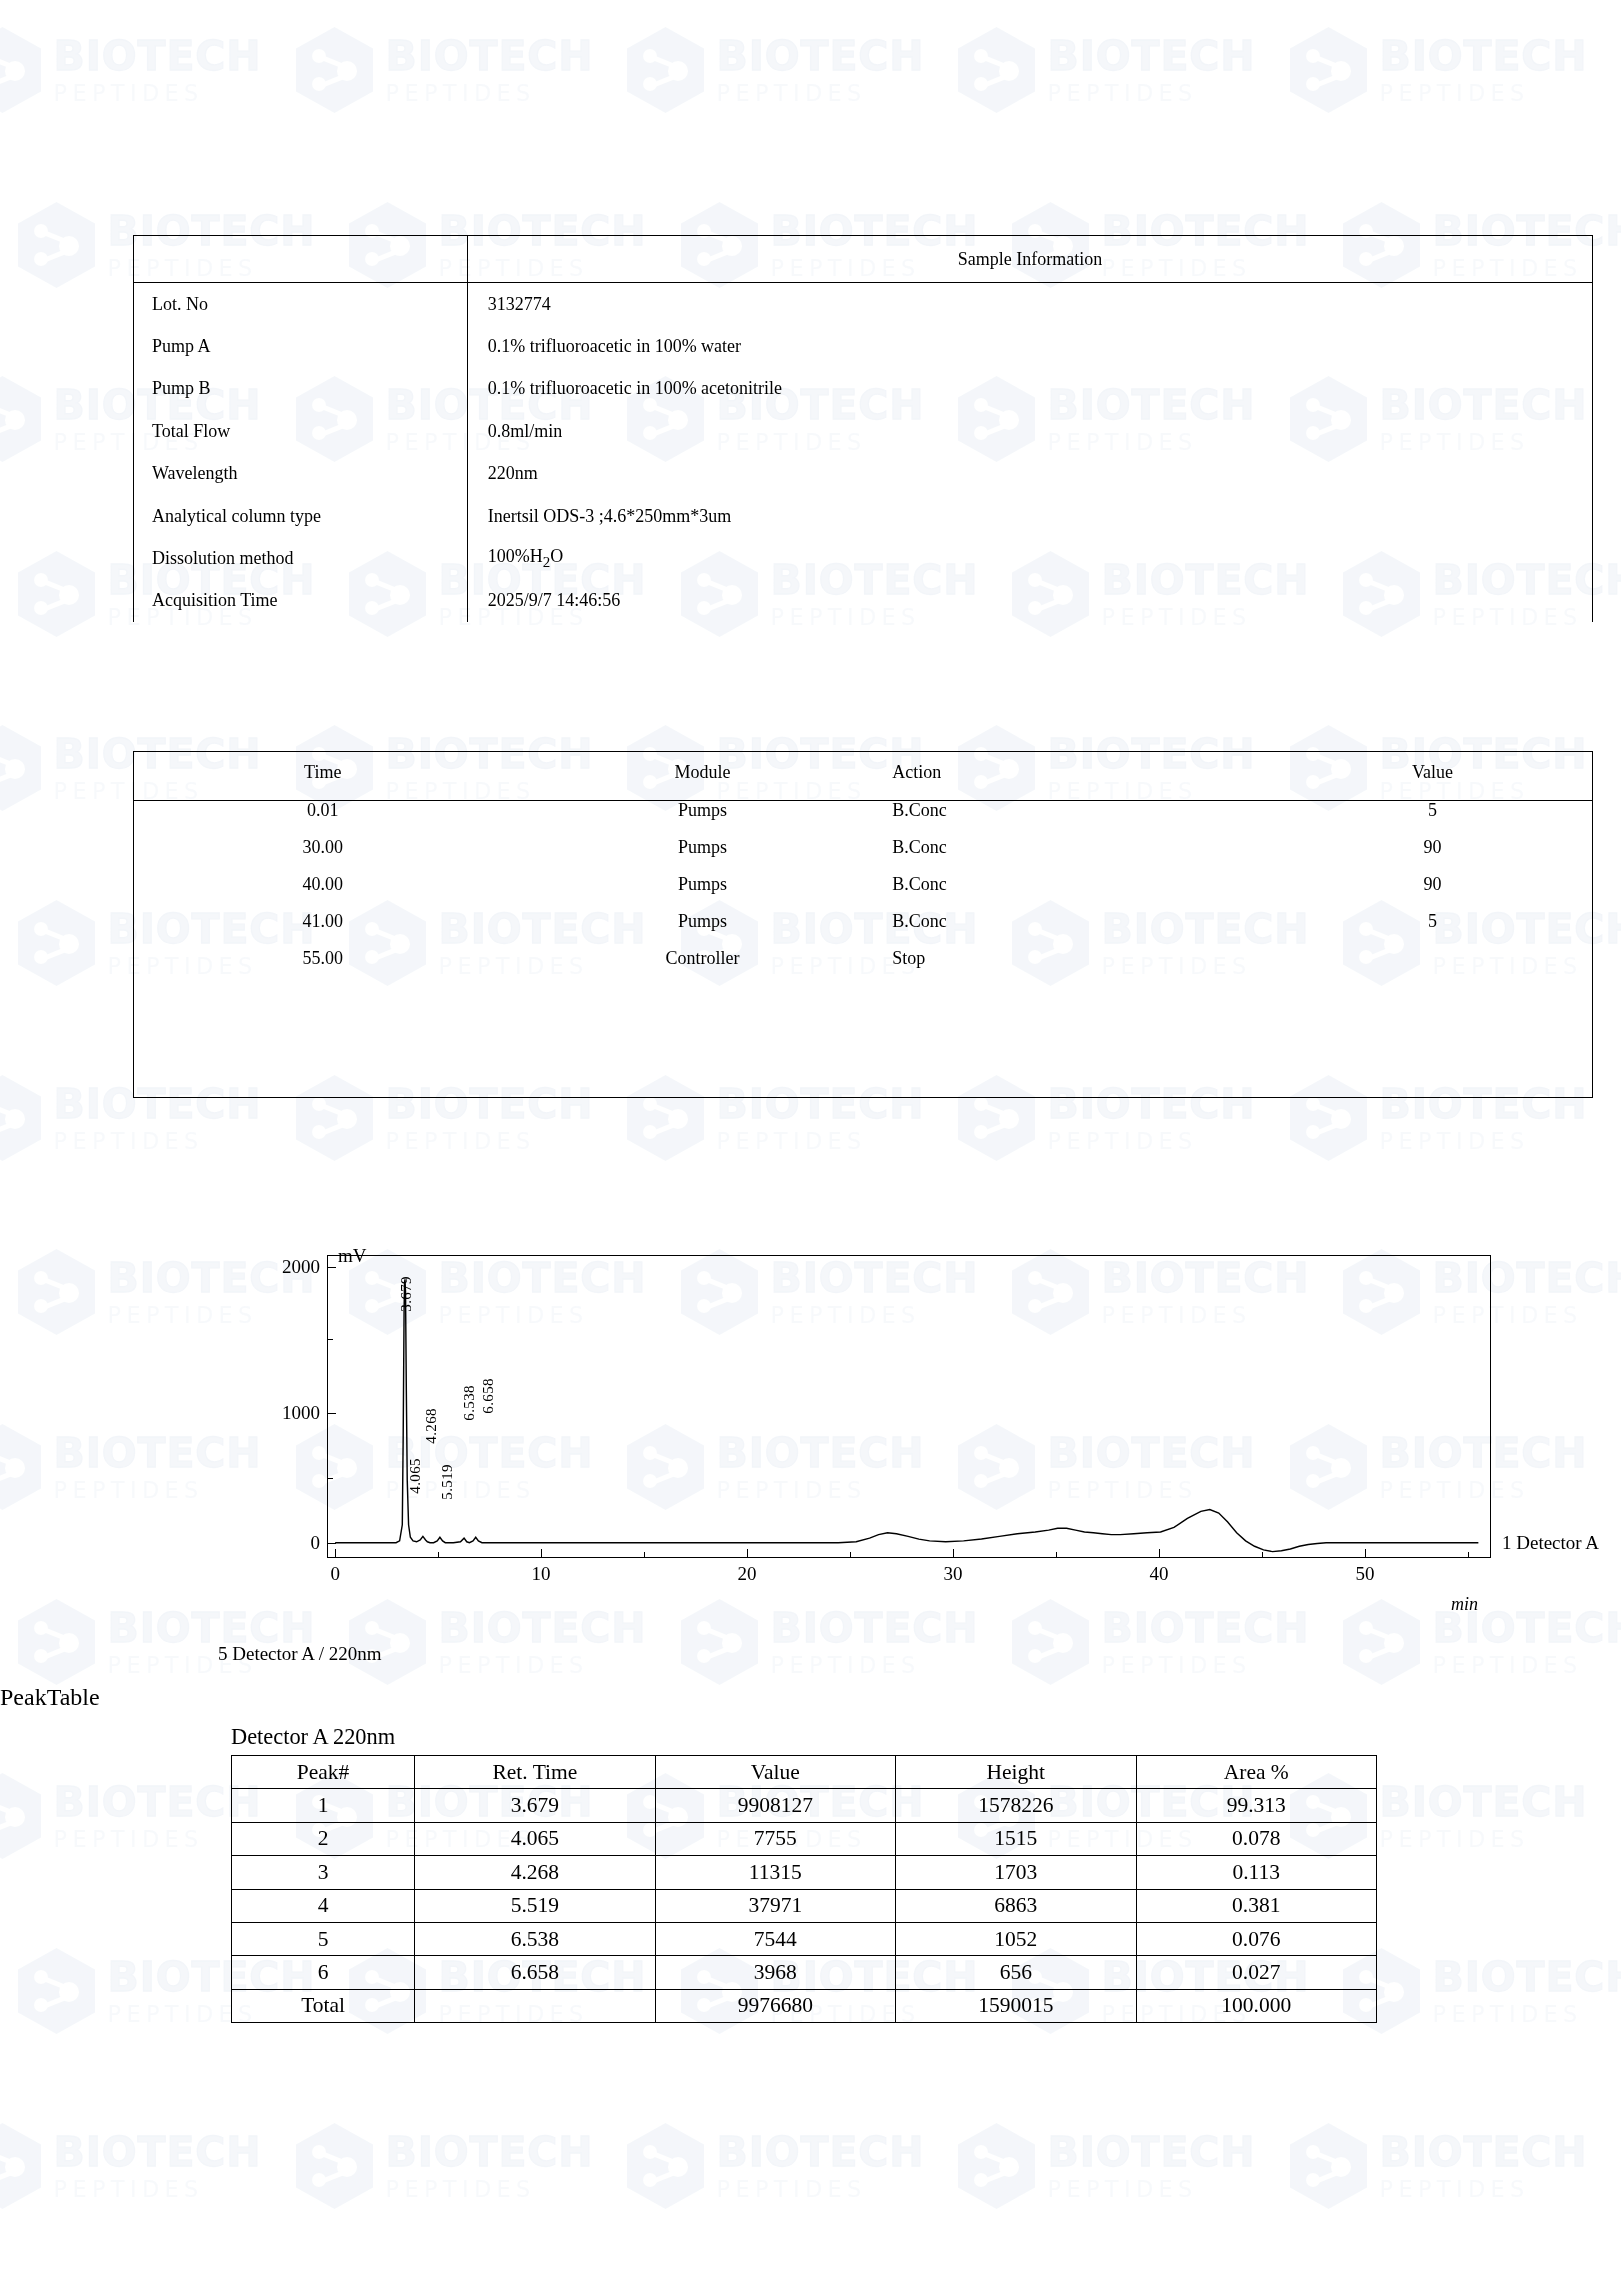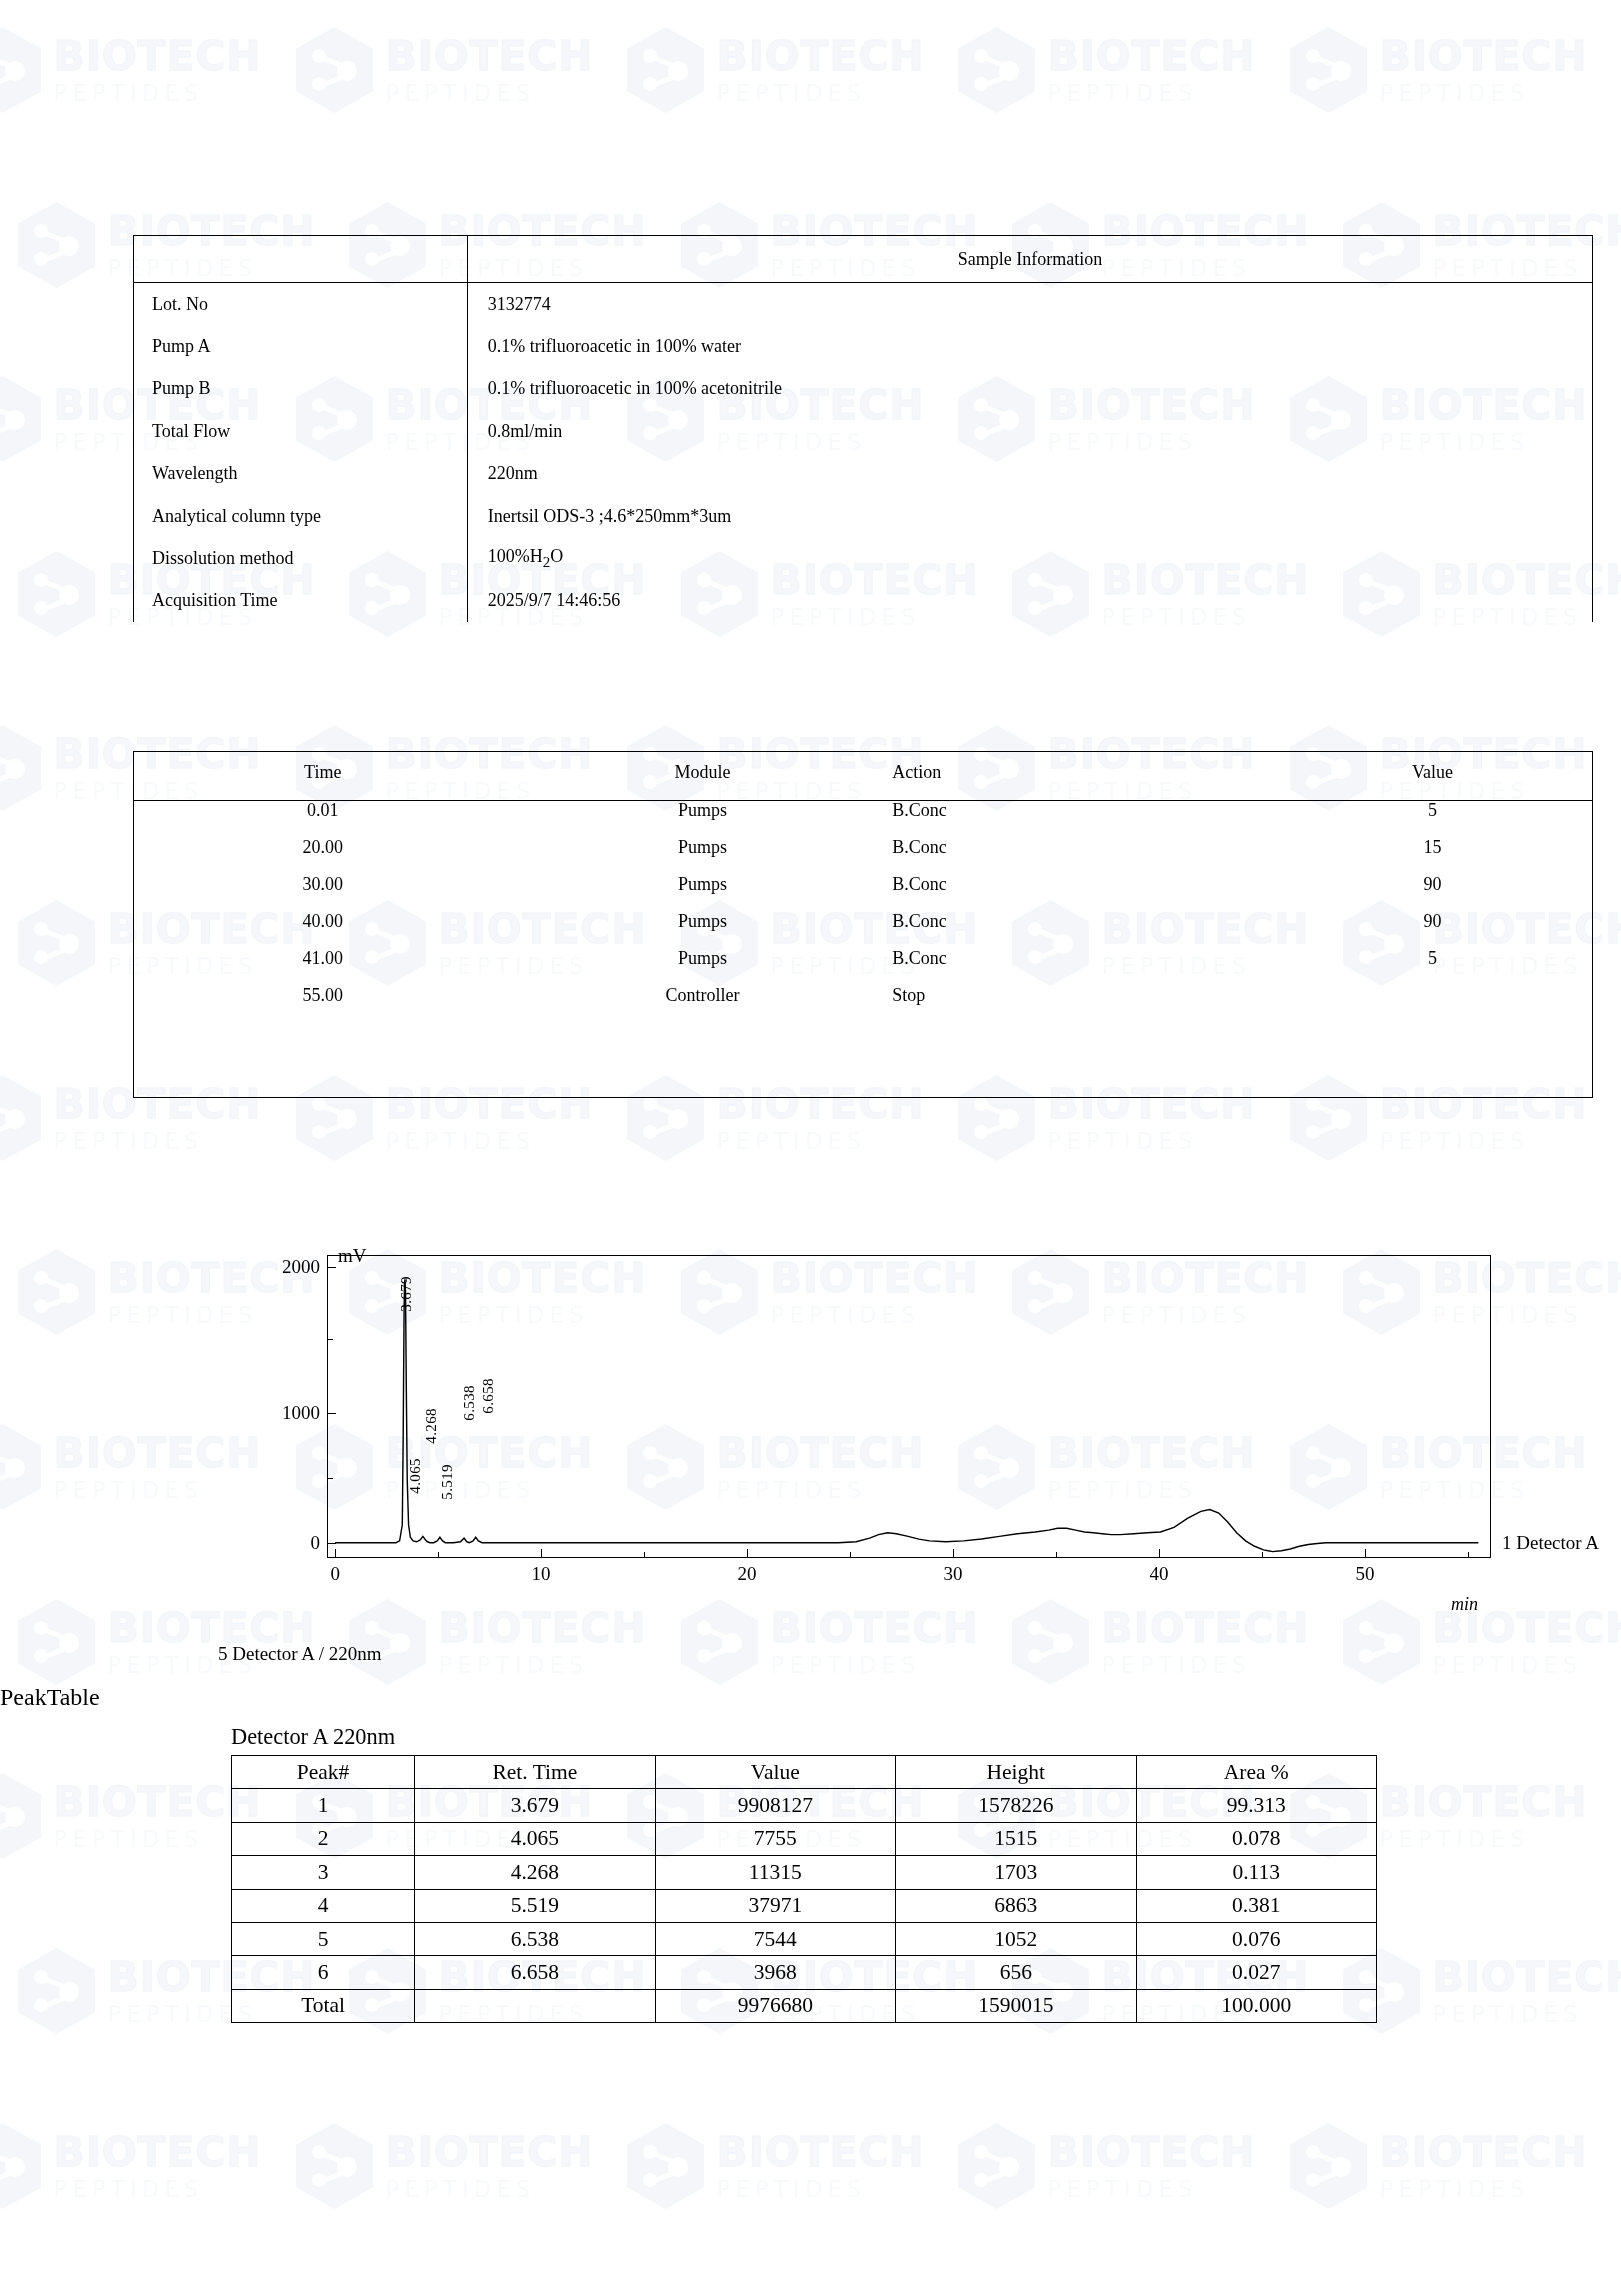--- a/index.html
+++ b/index.html
@@ -1169,26 +1169,20 @@
       </tr>
     </thead>
     <tbody>
       <tr>
         <td class="c-time">0.01</td>
         <td class="c-mod">Pumps</td>
         <td class="c-act">B.Conc</td>
         <td class="c-val">5</td>
       </tr>
       <tr>
-        <td class="c-time">20.00</td>
-        <td class="c-mod">Pumps</td>
-        <td class="c-act">B.Conc</td>
-        <td class="c-val">15</td>
-      </tr>
-      <tr>
         <td class="c-time">30.00</td>
         <td class="c-mod">Pumps</td>
         <td class="c-act">B.Conc</td>
         <td class="c-val">90</td>
       </tr>
       <tr>
         <td class="c-time">40.00</td>
         <td class="c-mod">Pumps</td>
         <td class="c-act">B.Conc</td>
         <td class="c-val">90</td>

